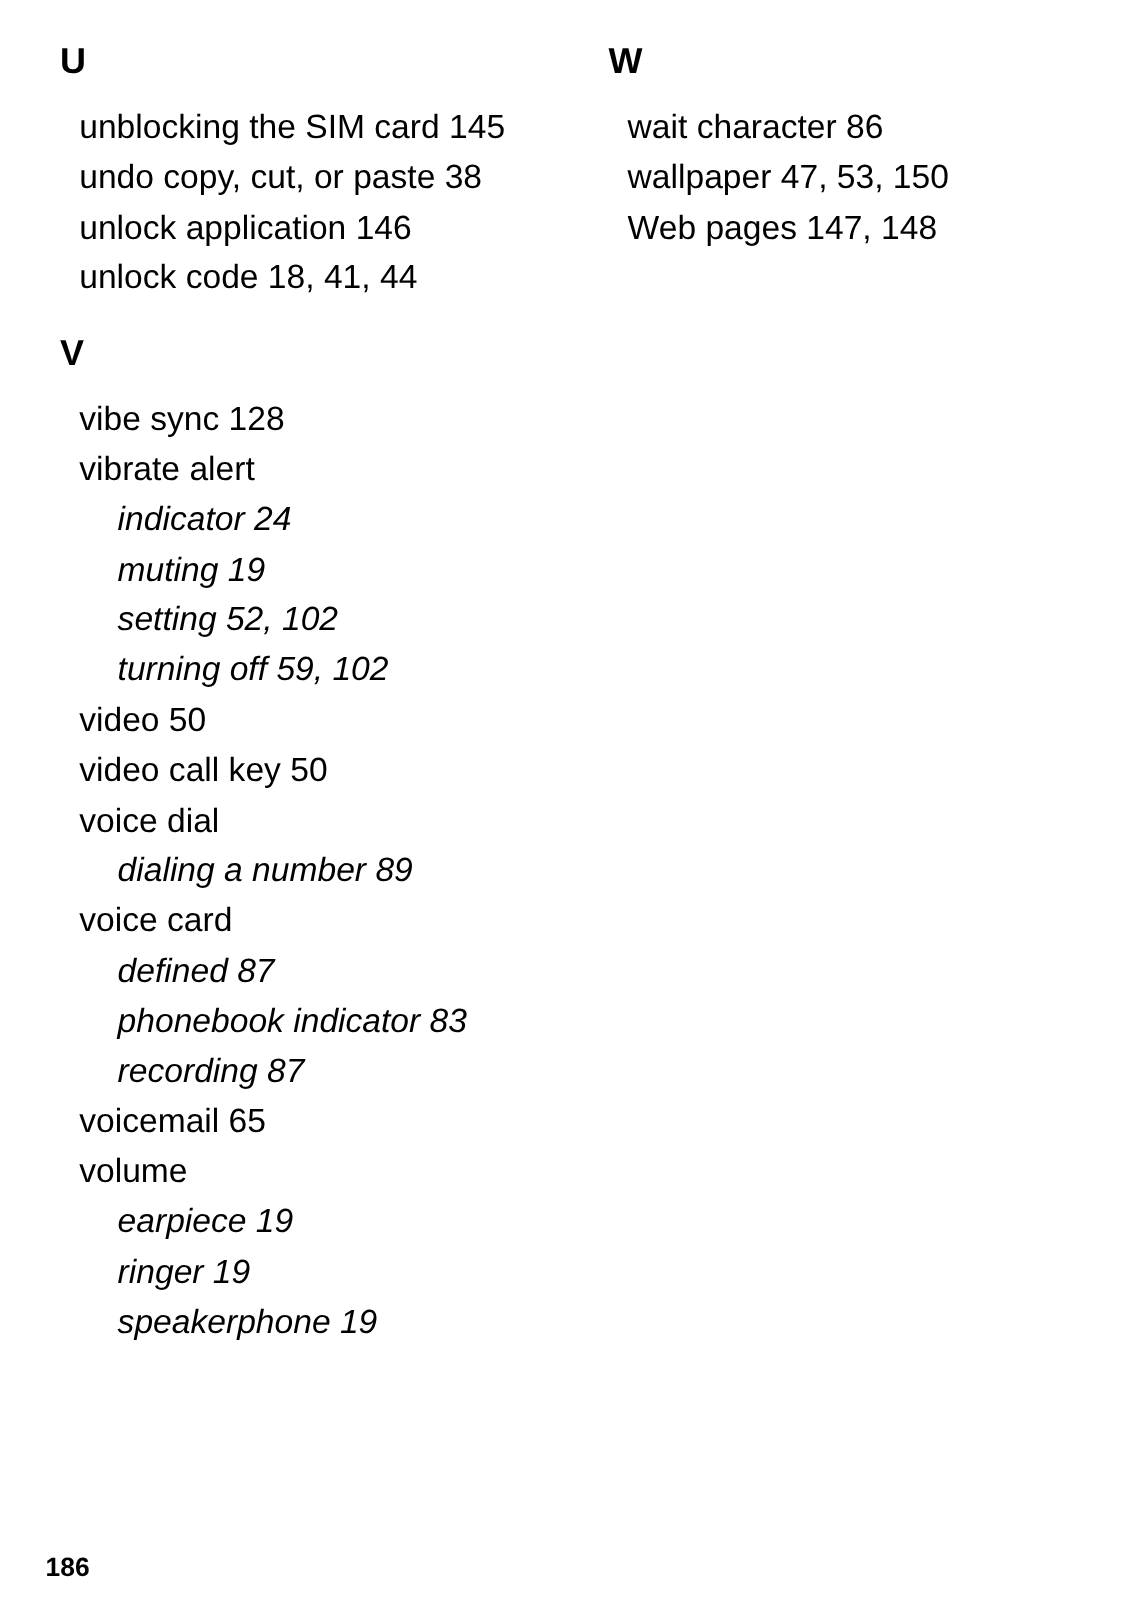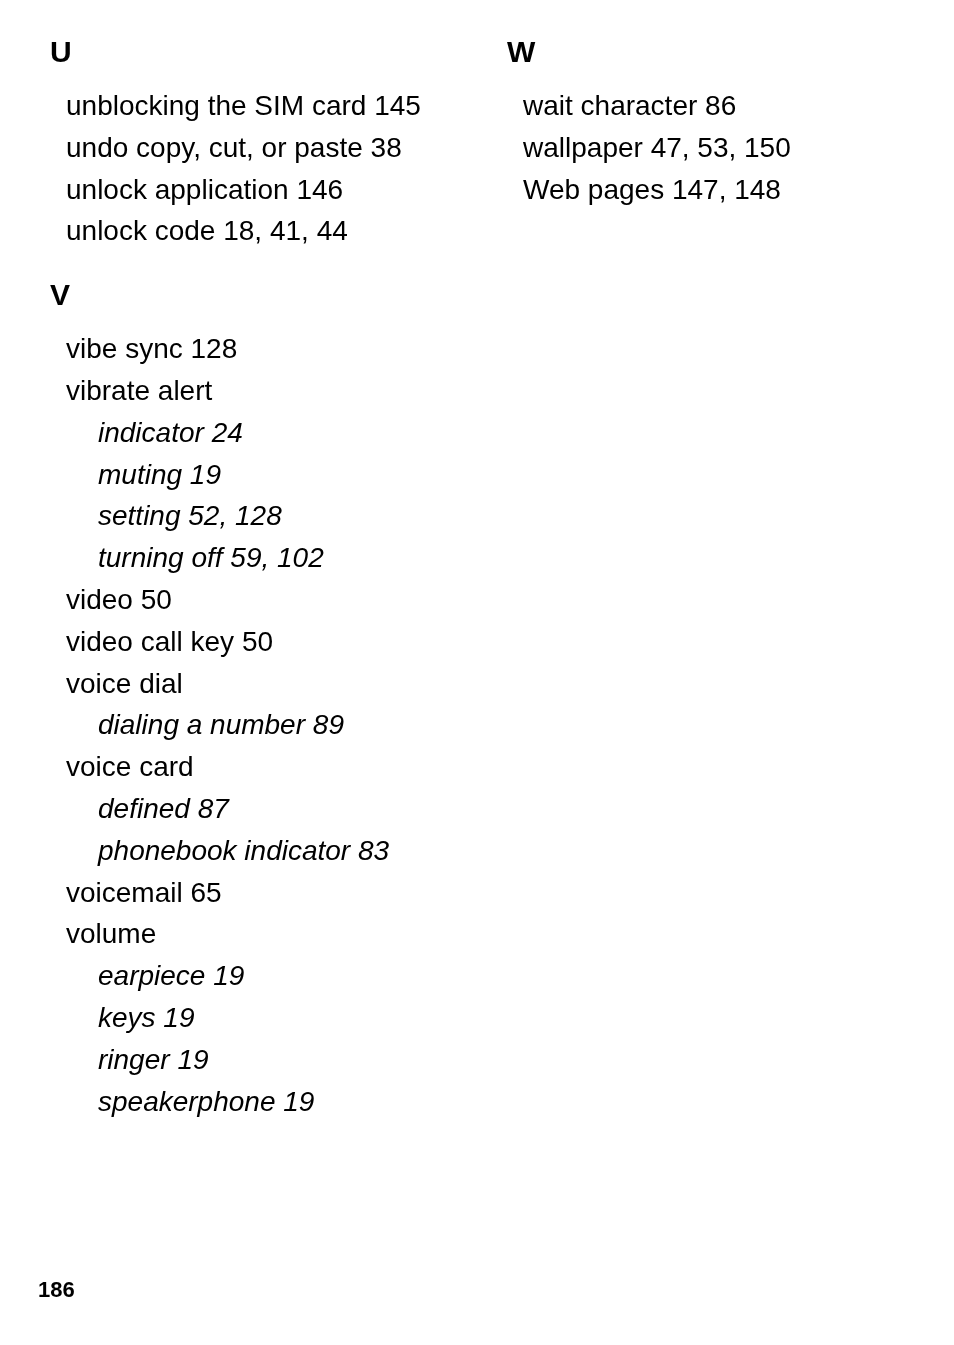--- a/index.html
+++ b/index.html
@@ -33,21 +33,21 @@
       line-height: 1.35;
       margin-bottom: 4px;
       margin-left: 16px;
     }
     .sub {
       padding-left: 32px;
       font-style: italic;
     }
     .pagenum {
       position: absolute;
-      bottom: 42px;
+      bottom: 26px;
       left: 38px;
       font-size: 22px;
       font-weight: bold;
     }
     .term { }
     .pages { }
   </style>
 </head>
 <body>
 
@@ -56,33 +56,33 @@
       <div class="section-head">U</div>
       <div class="entry"><span class="term">unblocking the SIM card</span>  <span class="pages">145</span></div>
       <div class="entry"><span class="term">undo copy, cut, or paste</span>  <span class="pages">38</span></div>
       <div class="entry"><span class="term">unlock application</span>  <span class="pages">146</span></div>
       <div class="entry"><span class="term">unlock code</span>  <span class="pages">18, 41, 44</span></div>
       <div class="section-head later">V</div>
       <div class="entry"><span class="term">vibe sync</span>  <span class="pages">128</span></div>
       <div class="entry"><span class="term">vibrate alert</span></div>
       <div class="entry sub"><span class="term">indicator</span>  <span class="pages">24</span></div>
       <div class="entry sub"><span class="term">muting</span>  <span class="pages">19</span></div>
-      <div class="entry sub"><span class="term">setting</span>  <span class="pages">52, 128</span></div>
+      <div class="entry sub"><span class="term">setting</span>  <span class="pages">52, 102</span></div>
       <div class="entry sub"><span class="term">turning off</span>  <span class="pages">59, 102</span></div>
       <div class="entry"><span class="term">video</span>  <span class="pages">50</span></div>
       <div class="entry"><span class="term">video call key</span>  <span class="pages">50</span></div>
       <div class="entry"><span class="term">voice dial</span></div>
       <div class="entry sub"><span class="term">dialing a number</span>  <span class="pages">89</span></div>
       <div class="entry"><span class="term">voice card</span></div>
       <div class="entry sub"><span class="term">defined</span>  <span class="pages">87</span></div>
       <div class="entry sub"><span class="term">phonebook indicator</span>  <span class="pages">83</span></div>
+      <div class="entry sub"><span class="term">recording</span>  <span class="pages">87</span></div>
       <div class="entry"><span class="term">voicemail</span>  <span class="pages">65</span></div>
       <div class="entry"><span class="term">volume</span></div>
       <div class="entry sub"><span class="term">earpiece</span>  <span class="pages">19</span></div>
-      <div class="entry sub"><span class="term">keys</span>  <span class="pages">19</span></div>
       <div class="entry sub"><span class="term">ringer</span>  <span class="pages">19</span></div>
       <div class="entry sub"><span class="term">speakerphone</span>  <span class="pages">19</span></div>
     </div>
   <div class="col" id="right-col">
       <div class="section-head">W</div>
       <div class="entry"><span class="term">wait character</span>  <span class="pages">86</span></div>
       <div class="entry"><span class="term">wallpaper</span>  <span class="pages">47, 53, 150</span></div>
       <div class="entry"><span class="term">Web pages</span>  <span class="pages">147, 148</span></div>
     </div>
 </div>

